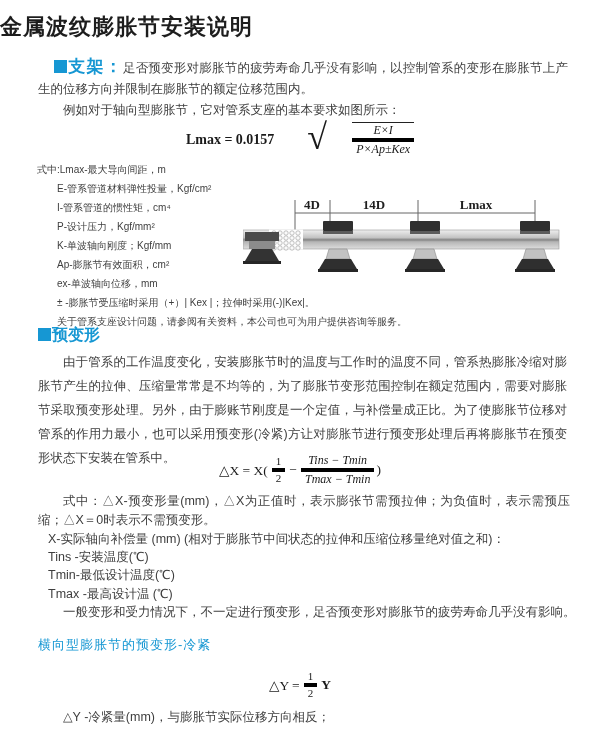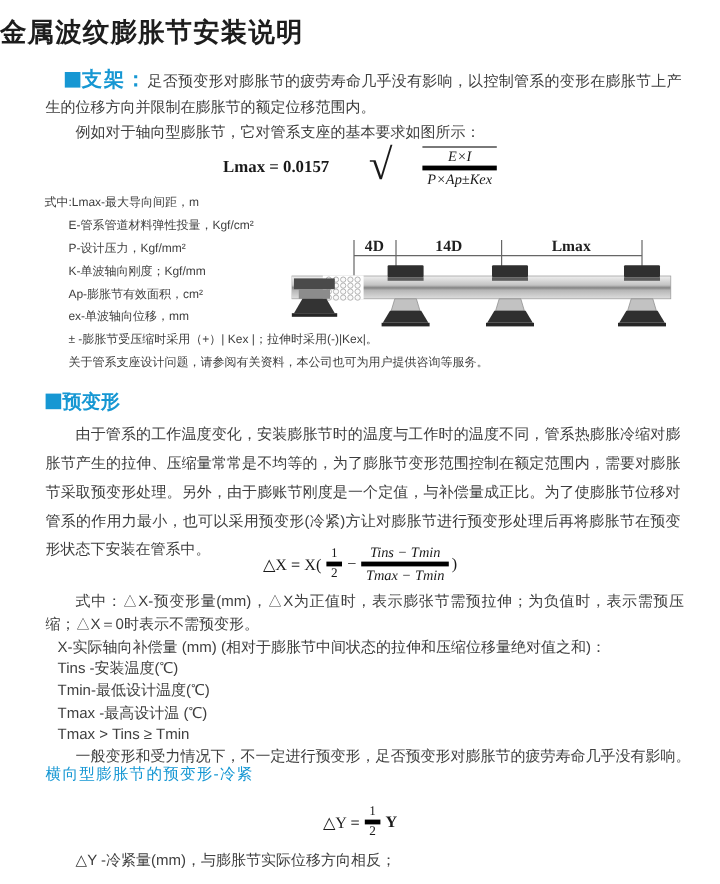--- a/index.html
+++ b/index.html
@@ -71,20 +71,21 @@
     <span class="radical">√</span>
     <span class="frac ital vinc">
       <span class="num">E×I</span>
       <span class="den">P×Ap±Kex</span>
     </span>
   </div>
 
   <div class="abs defs">
     <div class="def first">式中:Lmax-最大导向间距，m</div>
     <div class="def">E-管系管道材料弹性投量，Kgf/cm²</div>
+    <div class="def">I-管系管道的惯性矩，cm⁴</div>
     <div class="def">P-设计压力，Kgf/mm²</div>
     <div class="def">K-单波轴向刚度；Kgf/mm</div>
     <div class="def">Ap-膨胀节有效面积，cm²</div>
     <div class="def">ex-单波轴向位移，mm</div>
     <div class="def">± -膨胀节受压缩时采用（+）| Kex |；拉伸时采用(-)|Kex|。</div>
     <div class="def">关于管系支座设计问题，请参阅有关资料，本公司也可为用户提供咨询等服务。</div>
   </div>
 
   <svg class="abs diagram" viewBox="0 0 344 102" width="344" height="102">
     <defs>
@@ -186,21 +187,20 @@
     </span>
     <span class="close">)</span>
   </div>
 
   <div class="abs notes">
     <div class="note-p">式中：△X-预变形量(mm)，△X为正值时，表示膨张节需预拉伸；为负值时，表示需预压缩；△X＝0时表示不需预变形。</div>
     <div class="note-line">X-实际轴向补偿量 (mm) (相对于膨胀节中间状态的拉伸和压缩位移量绝对值之和)：</div>
     <div class="note-line">Tins -安装温度(℃)</div>
     <div class="note-line">Tmin-最低设计温度(℃)</div>
     <div class="note-line">Tmax -最高设计温 (℃)</div>
-    <div class="note-line">Tmax &gt; Tins ≥ Tmin</div>
     <div class="note-gen">一般变形和受力情况下，不一定进行预变形，足否预变形对膨胀节的疲劳寿命几乎没有影响。</div>
   </div>
 
   <div class="abs h-lateral">横向型膨胀节的预变形-冷紧</div>
 
   <div class="abs formula f3">
     <span class="lhs">△Y =</span>
     <span class="frac halffrac">
       <span class="num">1</span>
       <span class="den">2</span>

